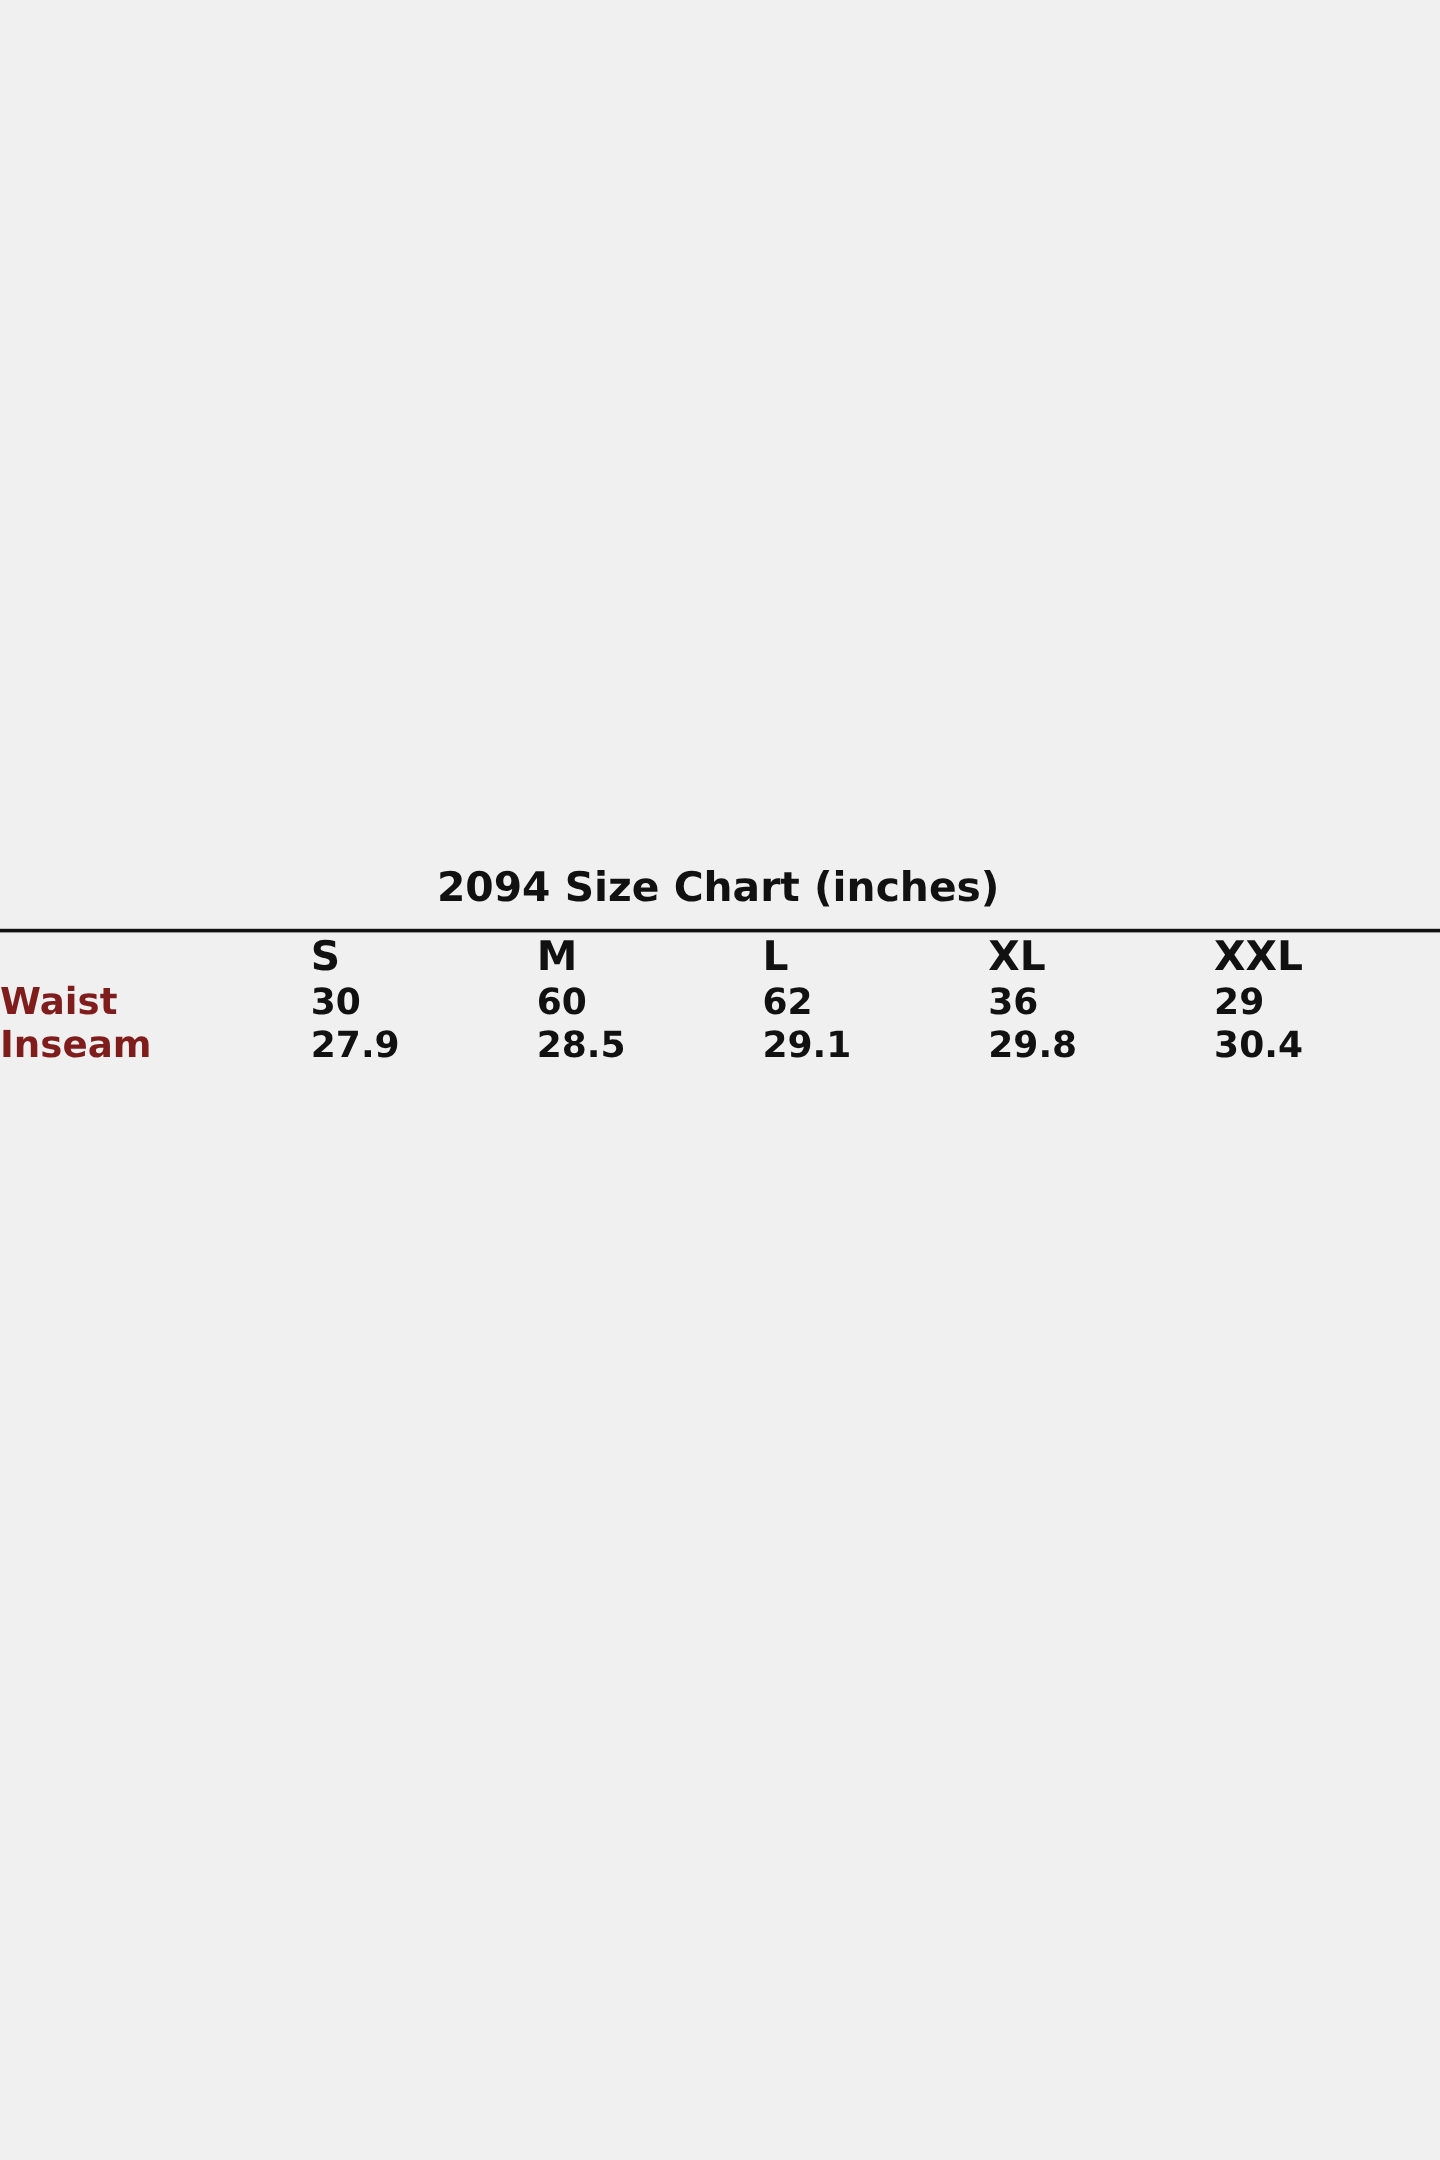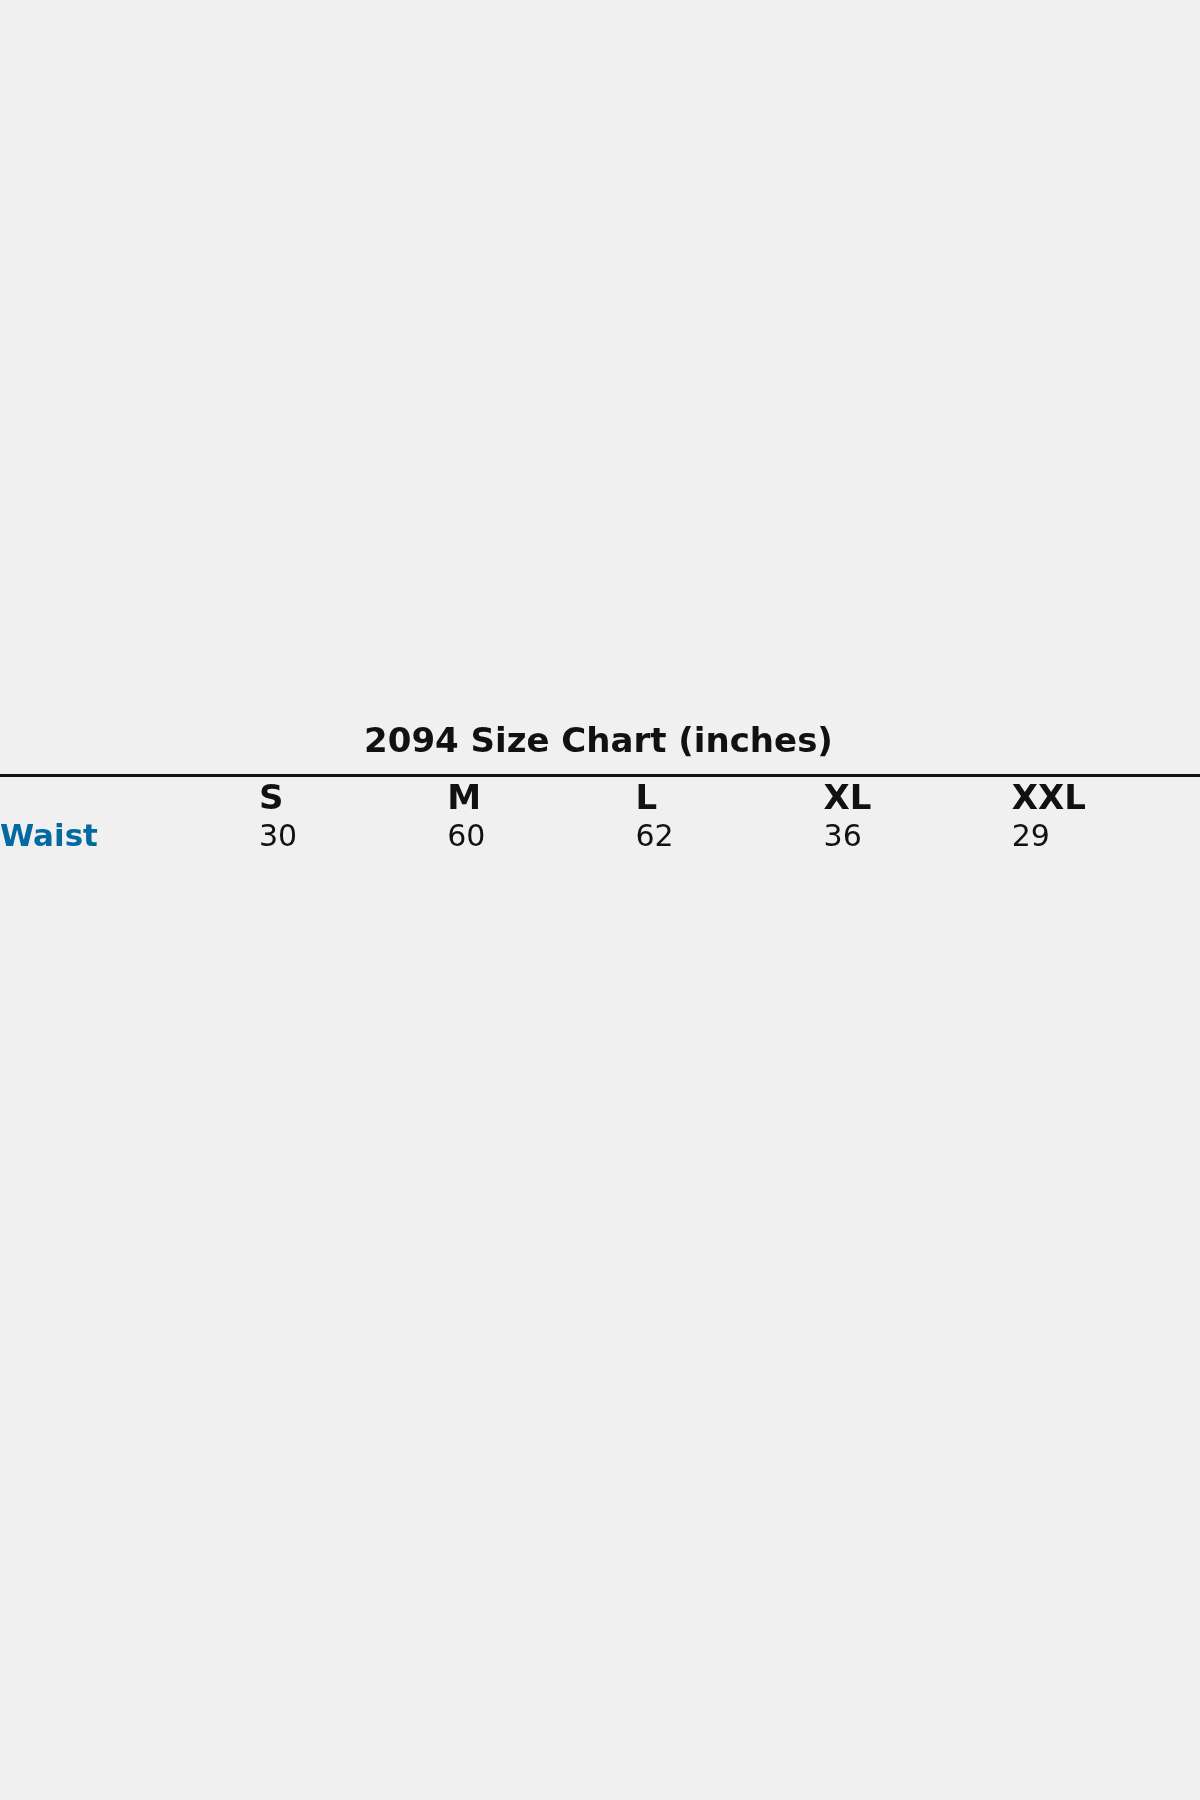--- a/index.html
+++ b/index.html
@@ -54,29 +54,29 @@
   .hdr-cell {
     font-size: 34px;
     font-weight: bold;
     color: #111111;
     padding-top: 16px;
     padding-bottom: 8px;
   }
   .rowlabel {
     font-size: 31px;
     font-weight: bold;
-    color: #0369a1;
+    color: #7f1d1d;
     text-align: right;
     padding-right: 28px;
     padding-top: 10px;
     padding-bottom: 10px;
   }
   .datacell {
     font-size: 30px;
-    font-weight: normal;
+    font-weight: bold;
     color: #111111;
     padding-top: 10px;
     padding-bottom: 10px;
   }
   .corner { }
 </style>
 </head>
 <body>
 
 <div class="page">
@@ -107,17 +107,25 @@
       </thead>
       <tbody>
         <tr>
           <td class="rowlabel">Waist</td>
           <td class="datacell">30</td>
           <td class="datacell">60</td>
           <td class="datacell">62</td>
           <td class="datacell">36</td>
           <td class="datacell">29</td>
         </tr>
+        <tr>
+          <td class="rowlabel">Inseam</td>
+          <td class="datacell">27.9</td>
+          <td class="datacell">28.5</td>
+          <td class="datacell">29.1</td>
+          <td class="datacell">29.8</td>
+          <td class="datacell">30.4</td>
+        </tr>
       </tbody>
     </table>
 
   </div>
 </div>
 
 </body></html>

